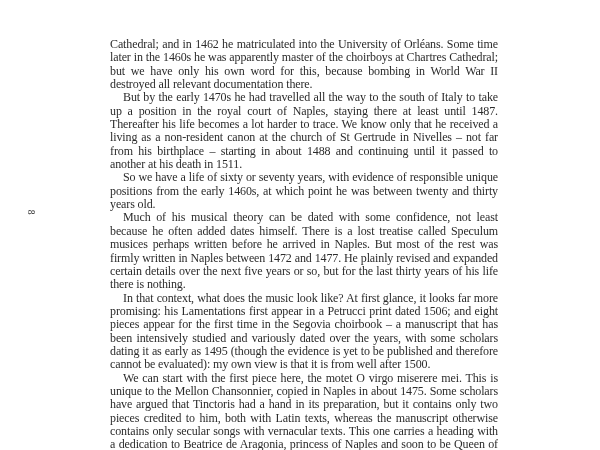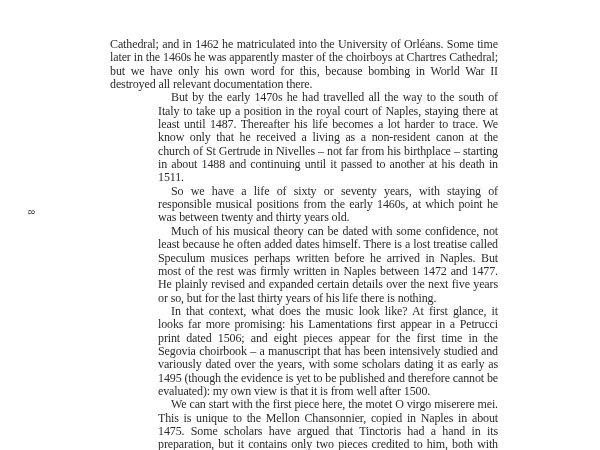--- a/index.html
+++ b/index.html
@@ -39,31 +39,30 @@
     color: #2b2b2b;
     text-align: justify;
     hyphens: none;
   }
   .text-column p {
     margin: 0;
     padding: 0;
   }
   .text-column p.indent {
     text-indent: 13px;
-    margin-left: 48px;
   }
   .italic {
   }
 </style>
 </head>
 <body style="background: rgb(255, 255, 255);">
 
 <div class="page">
   <div class="page-number">8</div>
   <div class="text-column" style="color: rgb(43, 43, 43);">
       <p><span>Cathedral; and in 1462 he matriculated into the University of Orléans. Some time later in the 1460s he was apparently master of the choirboys at Chartres Cathedral; but we have only his own word for this, because bombing in World War II destroyed all relevant documentation there.</span></p>
       <p class="indent"><span>But by the early 1470s he had travelled all the way to the south of Italy to take up a position in the royal court of Naples, staying there at least until 1487. Thereafter his life becomes a lot harder to trace. We know only that he received a living as a non-resident canon at the church of St Gertrude in Nivelles – not far from his birthplace – starting in about 1488 and continuing until it passed to another at his death in 1511.</span></p>
-      <p class="indent"><span>So we have a life of sixty or seventy years, with staying of responsible musical positions from the early 1460s, at which point he was between twenty and thirty years old.</span></p>
+      <p class="indent"><span>So we have a life of sixty or seventy years, with evidence of responsible unique positions from the early 1460s, at which point he was between twenty and thirty years old.</span></p>
       <p class="indent"><span>Much of his musical theory can be dated with some confidence, not least because he often added dates himself. There is a lost treatise called </span><span class="italic">Speculum musices</span><span> perhaps written before he arrived in Naples. But most of the rest was firmly written in Naples between 1472 and 1477. He plainly revised and expanded certain details over the next five years or so, but for the last thirty years of his life there is nothing.</span></p>
       <p class="indent"><span>In that context, what does the music look like? At first glance, it looks far more promising: his </span><span class="italic">Lamentations</span><span> first appear in a Petrucci print dated 1506; and eight pieces appear for the first time in the Segovia choirbook – a manuscript that has been intensively studied and variously dated over the years, with some scholars dating it as early as 1495 (though the evidence is yet to be published and therefore cannot be evaluated): my own view is that it is from well after 1500.</span></p>
       <p class="indent"><span>We can start with the first piece here, the motet </span><span class="italic">O virgo miserere mei</span><span>. This is unique to the Mellon Chansonnier, copied in Naples in about 1475. Some scholars have argued that Tinctoris had a hand in its preparation, but it contains only two pieces credited to him, both with Latin texts, whereas the manuscript otherwise contains only secular songs with vernacular texts. This one carries a heading with a dedication to Beatrice de Aragonia, princess of Naples and soon to be Queen of Hungary (1476). Its style is broadly that of the songs by Busnoys in the same manuscript; but if the manuscript</span></p>
     </div>
 </div>
 
 </body></html>

